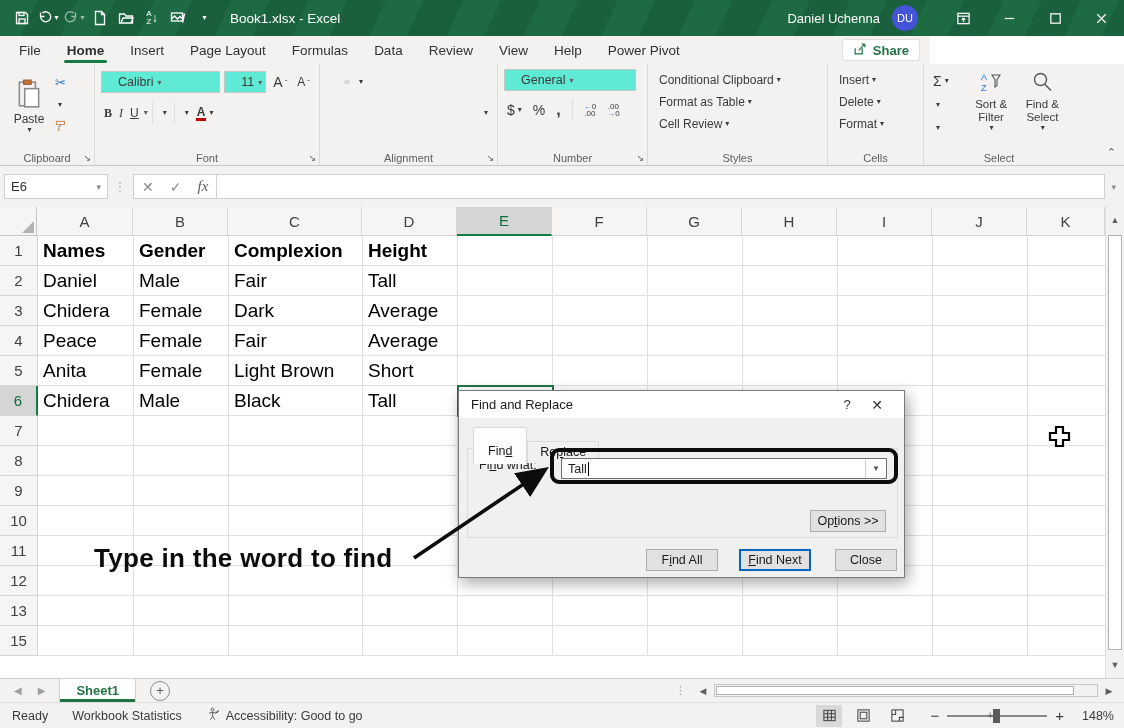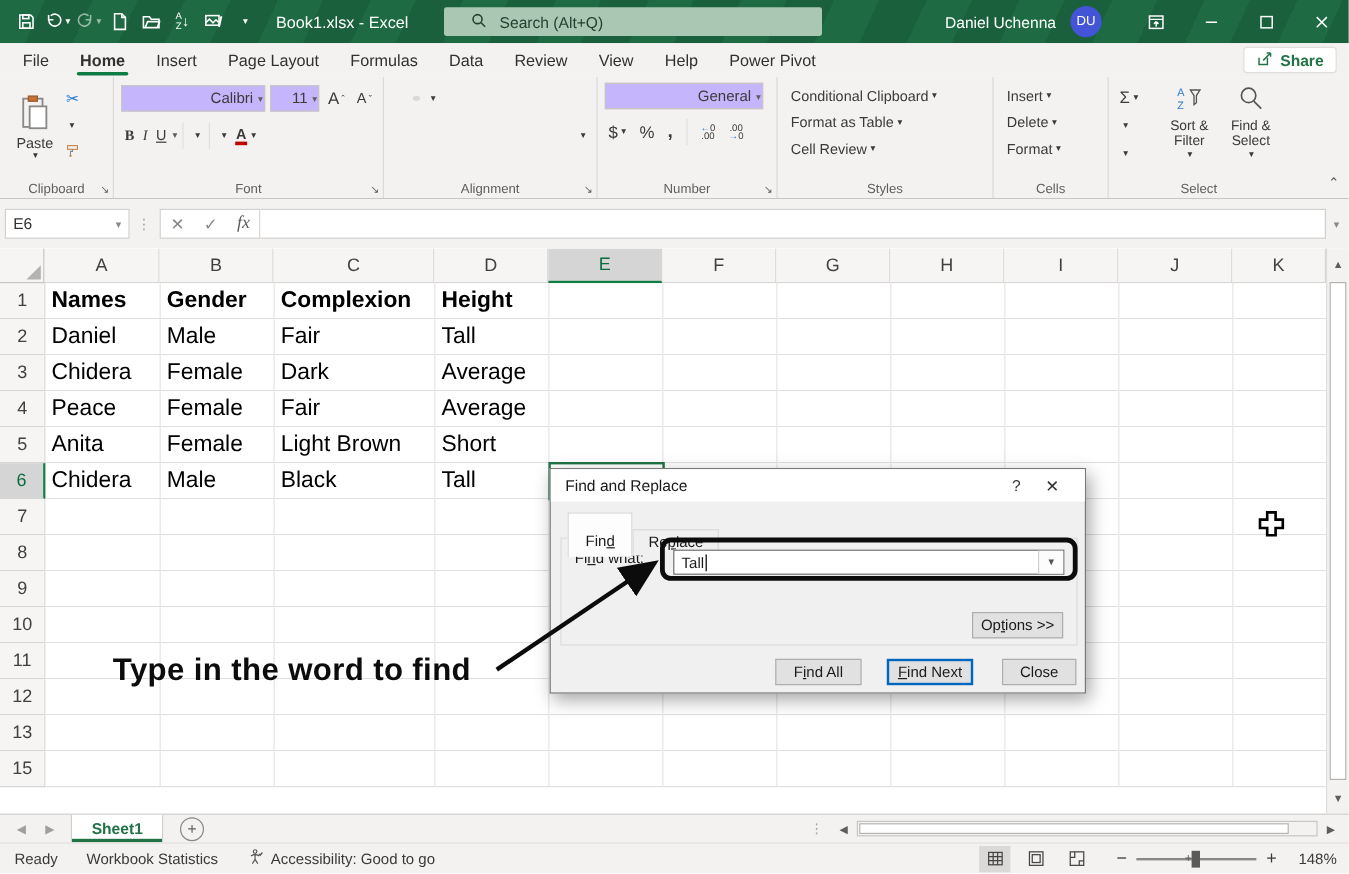--- a/index.html
+++ b/index.html
@@ -21,43 +21,43 @@
     display:flex; align-items:center; gap:10px; padding-left:22px; font-size:13px; border-radius:2px; }
   .tb-search svg { width:14px; height:14px; }
   .tb-right { margin-left:auto; display:flex; align-items:center; height:36px; }
   .account-name { margin-right:12px; font-size:13px; }
   .avatar { width:26px; height:26px; border-radius:50%; background:#4355d6; color:#fff; font-size:11px;
     display:flex; align-items:center; justify-content:center; margin-right:22px; }
   .winbtn { width:46px; height:36px; display:flex; align-items:center; justify-content:center; color:#fff; }
   .winbtn svg { width:15px; height:15px; }
 
   
-  .menubar { position:absolute; left:0; top:36px; width:1124px; height:28px; background:#f3f2f1;
+  .menubar { position:absolute; left:0; top:36px; width:930px; height:28px; background:#f3f2f1;
     display:flex; align-items:stretch; padding-left:6px; font-size:13.5px; }
   .mtab { padding:0 13px; display:flex; align-items:center; color:#323130; position:relative; white-space:nowrap; }
   .mtab.active { font-weight:700; }
   .mtab.active::after { content:""; position:absolute; left:10px; right:10px; bottom:1px; height:3px; background:#107c41; border-radius:2px; }
   .share-btn { margin-left:auto; margin-right:10px; align-self:center; height:22px; background:#fff;
     border:1px solid #e1dfdd; border-radius:3px; color:#217346; font-weight:700; font-size:13px;
     display:flex; align-items:center; gap:6px; padding:0 10px; }
   .share-btn svg { width:14px; height:14px; }
 
   
   .ribbon { position:absolute; left:0; top:64px; width:1124px; height:102px; background:#f3f2f1;
     border-bottom:1px solid #c8c6c4; display:flex; font-size:12px; color:#3b3a39; }
   .rgroup { position:relative; border-right:1px solid #dcdad8; padding:5px 6px 16px 6px; display:flex; }
   .glabel { position:absolute; left:0; right:0; bottom:1px; text-align:center; font-size:11px; color:#605e5c; }
   .launcher { position:absolute; right:3px; bottom:2px; font-size:9px; color:#605e5c; }
   .rbtn { display:flex; align-items:center; gap:2px; padding:2px 3px; border-radius:2px; color:#3b3a39; }
   .rrow { display:flex; align-items:center; height:26px; }
   .stack { display:flex; flex-direction:column; justify-content:flex-start; }
   .paste-big { display:flex; flex-direction:column; align-items:center; justify-content:center; width:46px; height:74px; }
   .paste-big svg { width:26px; height:30px; }
-  .combo { background:#c4b5fd; border:1px solid #c8c6c4; height:22px; display:flex; align-items:center;
-    padding:0 1px; font-size:12.5px; justify-content:flex-end; }
+  .combo { background:#5eead4; border:1px solid #c8c6c4; height:22px; display:flex; align-items:center;
+    padding:0 16px; font-size:12.5px; justify-content:flex-start; }
   .combo .arr { font-size:8px; color:#605e5c; margin-left:4px; }
   .vline { width:1px; background:#e1dfdd; height:22px; margin:0 3px; }
   .big2 { display:flex; flex-direction:column; align-items:center; width:52px; font-size:11.5px; line-height:13px; text-align:center; padding-top:2px; }
   .big2 svg { width:22px; height:22px; margin-bottom:2px; }
   .collapse { position:absolute; right:8px; bottom:6px; color:#605e5c; font-size:11px; }
 
   
   .fbar { position:absolute; left:0; top:166px; width:1124px; height:41px; background:#f3f2f1;
     display:flex; align-items:center; padding:0 4px; }
   .namebox { width:104px; height:25px; background:#fff; border:1px solid #d2d0ce; display:flex; align-items:center;
@@ -200,27 +200,20 @@
           <rect x="1.5" y="3" width="11" height="8"></rect>
           <path d="M1.5 9 l3-3 3 3 2.5-2.5 2 2"></path>
           <path d="M12.5 12.5 l2-9" stroke-width="1.6"></path>
         </svg>
       </span>
     <span class="tbtn">
         <span class="chev">▾</span>
       </span>
   </div>
   <div class="tb-title">Book1.xlsx - Excel</div>
-  <div class="tb-search">
-    <span><svg viewBox="0 0 16 16" fill="none" stroke="#25402f" stroke-width="1.5">
-          <circle cx="6.8" cy="6.8" r="4.3"></circle>
-          <path d="M10.2 10.2 L14 14"></path>
-        </svg></span>
-    <span>Search (Alt+Q)</span>
-  </div>
   <div class="tb-right">
     <span class="account-name">Daniel Uchenna</span>
     <span class="avatar">DU</span>
     <span class="winbtn">
         <svg viewBox="0 0 16 16" fill="none" stroke="currentColor" stroke-width="1.3">
           <rect x="2" y="2.5" width="12" height="11"></rect>
           <path d="M2 5.5 h12"></path>
           <path d="M8 12 V7.5 M8 7.5 l-2 2 M8 7.5 l2 2"></path>
         </svg>
       </span>

